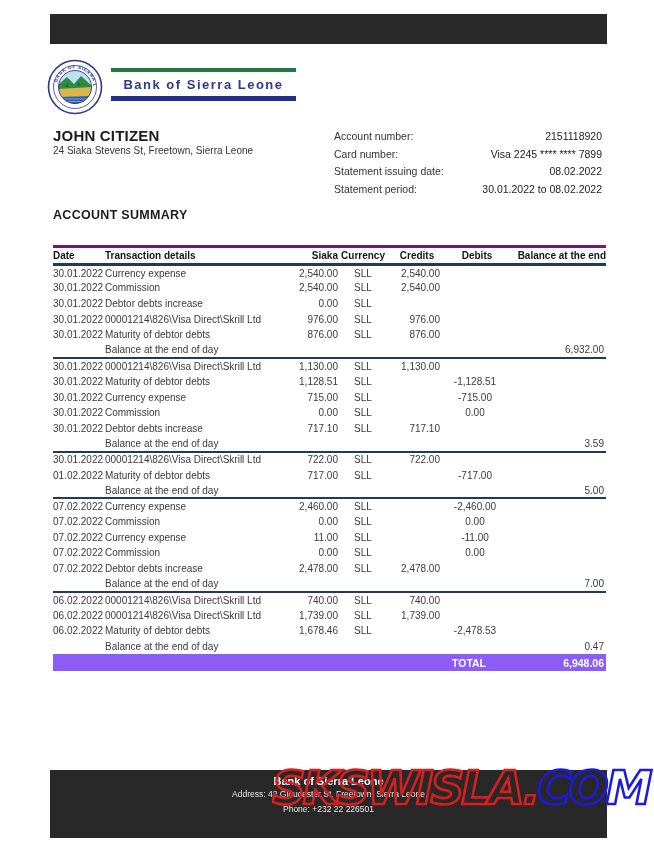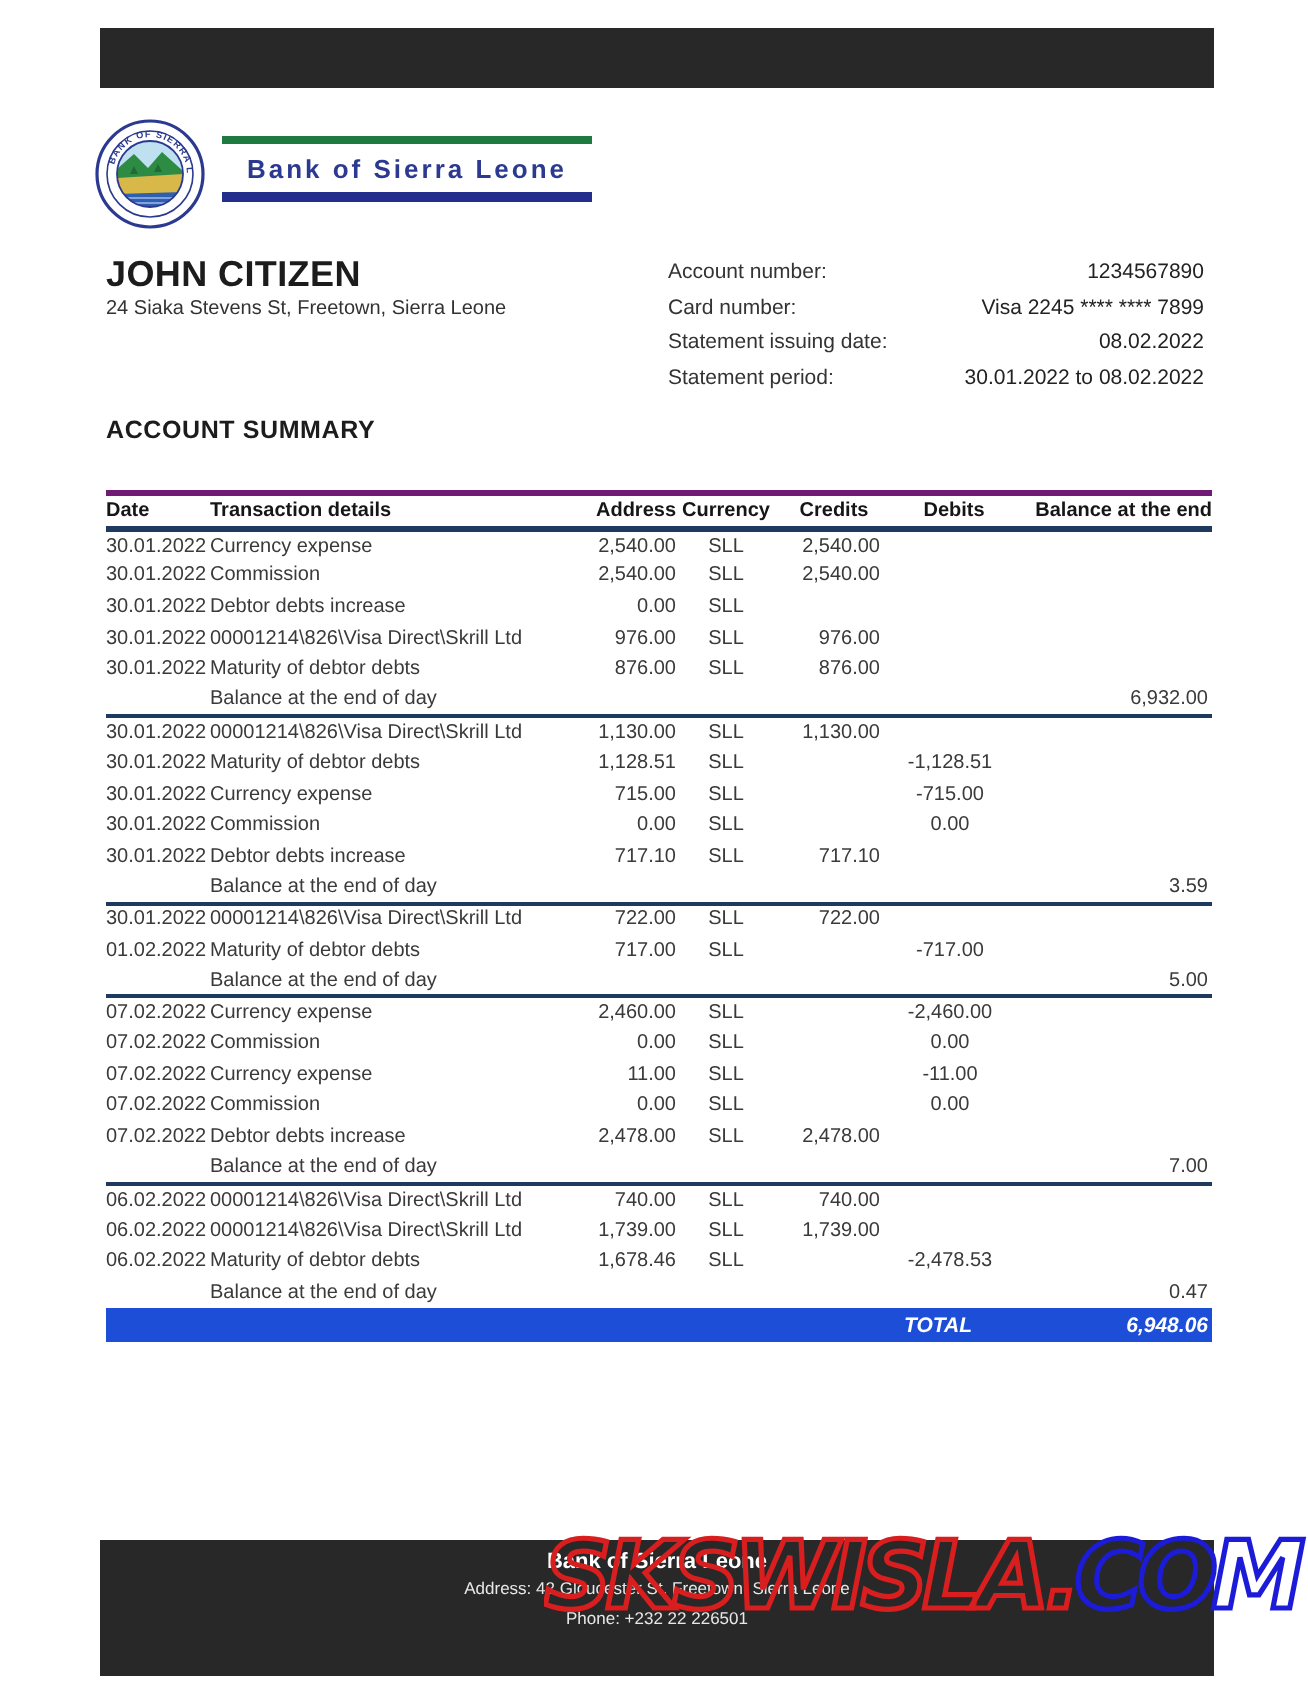--- a/index.html
+++ b/index.html
@@ -17,21 +17,21 @@
   .wordmark { margin-left:8px; margin-top:9px; width:185px; }
   .wordmark .bar-green { height:4px; background:#1f7a40; }
   .wordmark .bar-blue  { height:5px; background:#232e8c; }
   .wordmark .wm-text {
     text-align:center; font-size:13px; font-weight:bold; color:#2b3990;
     letter-spacing:1.5px; padding:5px 0 4px 0; white-space:nowrap;
   }
 
   
   .customer { position:absolute; left:53px; top:127px; }
-  .customer .name { font-size:18px; font-weight:bold; color:#1c1c1c; letter-spacing:0.2px; }
+  .customer .name { font-size:15px; font-weight:bold; color:#1c1c1c; letter-spacing:0.2px; }
   .customer .addr { font-size:10px; margin-top:1px; color:#333; }
   .meta { position:absolute; left:334px; top:128px; width:268px; font-size:10.5px; }
   .meta-row { display:flex; justify-content:space-between; line-height:17.5px; }
   .meta-row .lbl { color:#333; }
   .meta-row .val { color:#222; text-align:right; }
 
   .section-title { position:absolute; left:53px; top:208px; font-size:12.5px; font-weight:bold; color:#1c1c1c; letter-spacing:0.3px;text-align:center; }
 
   
   table.stmt { position:absolute; left:53px; top:245px; width:553px; border-collapse:collapse; table-layout:fixed; }
@@ -41,21 +41,21 @@
   table.stmt col.c-bal { width:98px; }
   table.stmt thead tr { border-top:3px solid #701a75; border-bottom:3px solid #1e3a5f; }
   table.stmt th { font-size:10px; font-weight:bold; color:#161616; height:18px; text-align:left; vertical-align:middle; white-space:nowrap; }
   table.stmt th.r, table.stmt td.r { text-align:right; }
   table.stmt th.c, table.stmt td.c { text-align:center; }
   table.stmt td { font-size:10px; color:#3a3a3a; height:15.6px; vertical-align:middle; white-space:nowrap; overflow:hidden; }
   table.stmt td.cr { padding-right:6px; }
   table.stmt td.db { padding-right:4px;text-align:center; }
   table.stmt td.bal { padding-right:2px; }
   table.stmt tr.group-end td { border-bottom:2.5px solid #1e3a5f; }
-  table.stmt tr.total-row { background:#1d4ed8;font-style:italic; }
+  table.stmt tr.total-row { background:#8b5cf6; }
   table.stmt tr.total-row td { color:#ffffff; font-weight:bold; height:17px; font-size:10.5px; }
   table.stmt tr.total-row td.t-lbl { padding-left:6px; }
 
   
   .footerbar { position:absolute; left:50px; top:770px; width:557px; height:68px; background:#282828; color:#fff; text-align:center; }
   .footerbar .f-title { font-size:11px; font-weight:bold; margin-top:5px; }
   .footerbar .f-line { font-size:8.5px; line-height:14.5px; color:#e8e8e8; }
 
   .watermark { position:absolute; left:272px; top:748px; width:382px; height:84px; pointer-events:none; }
 </style>
@@ -95,21 +95,21 @@
   </div>
 
   <div class="customer">
     <div class="name">JOHN CITIZEN</div>
     <div class="addr">24 Siaka Stevens St, Freetown, Sierra Leone</div>
   </div>
 
   <div class="meta">
     <div class="meta-row">
       <span class="lbl">Account number:</span>
-      <span class="val">1234567890</span>
+      <span class="val">2151118920</span>
     </div>
     <div class="meta-row">
       <span class="lbl">Card number:</span>
       <span class="val">Visa 2245 **** **** 7899</span>
     </div>
     <div class="meta-row">
       <span class="lbl">Statement issuing date:</span>
       <span class="val">08.02.2022</span>
     </div>
     <div class="meta-row">
@@ -127,21 +127,21 @@
         <col class="c-amt">
         <col class="c-cur">
         <col class="c-cr">
         <col class="c-db">
         <col class="c-bal">
     </colgroup>
     <thead>
       <tr>
         <th>Date</th>
         <th>Transaction details</th>
-        <th class="r">Address</th>
+        <th class="r">Siaka</th>
         <th class="c">Currency</th>
         <th class="c">Credits</th>
         <th class="c">Debits</th>
         <th class="r">Balance at the end</th>
       </tr>
     </thead>
     <tbody id="stmt-body">
         <tr>
     <td>30.01.2022</td>
     <td>Currency expense</td>

